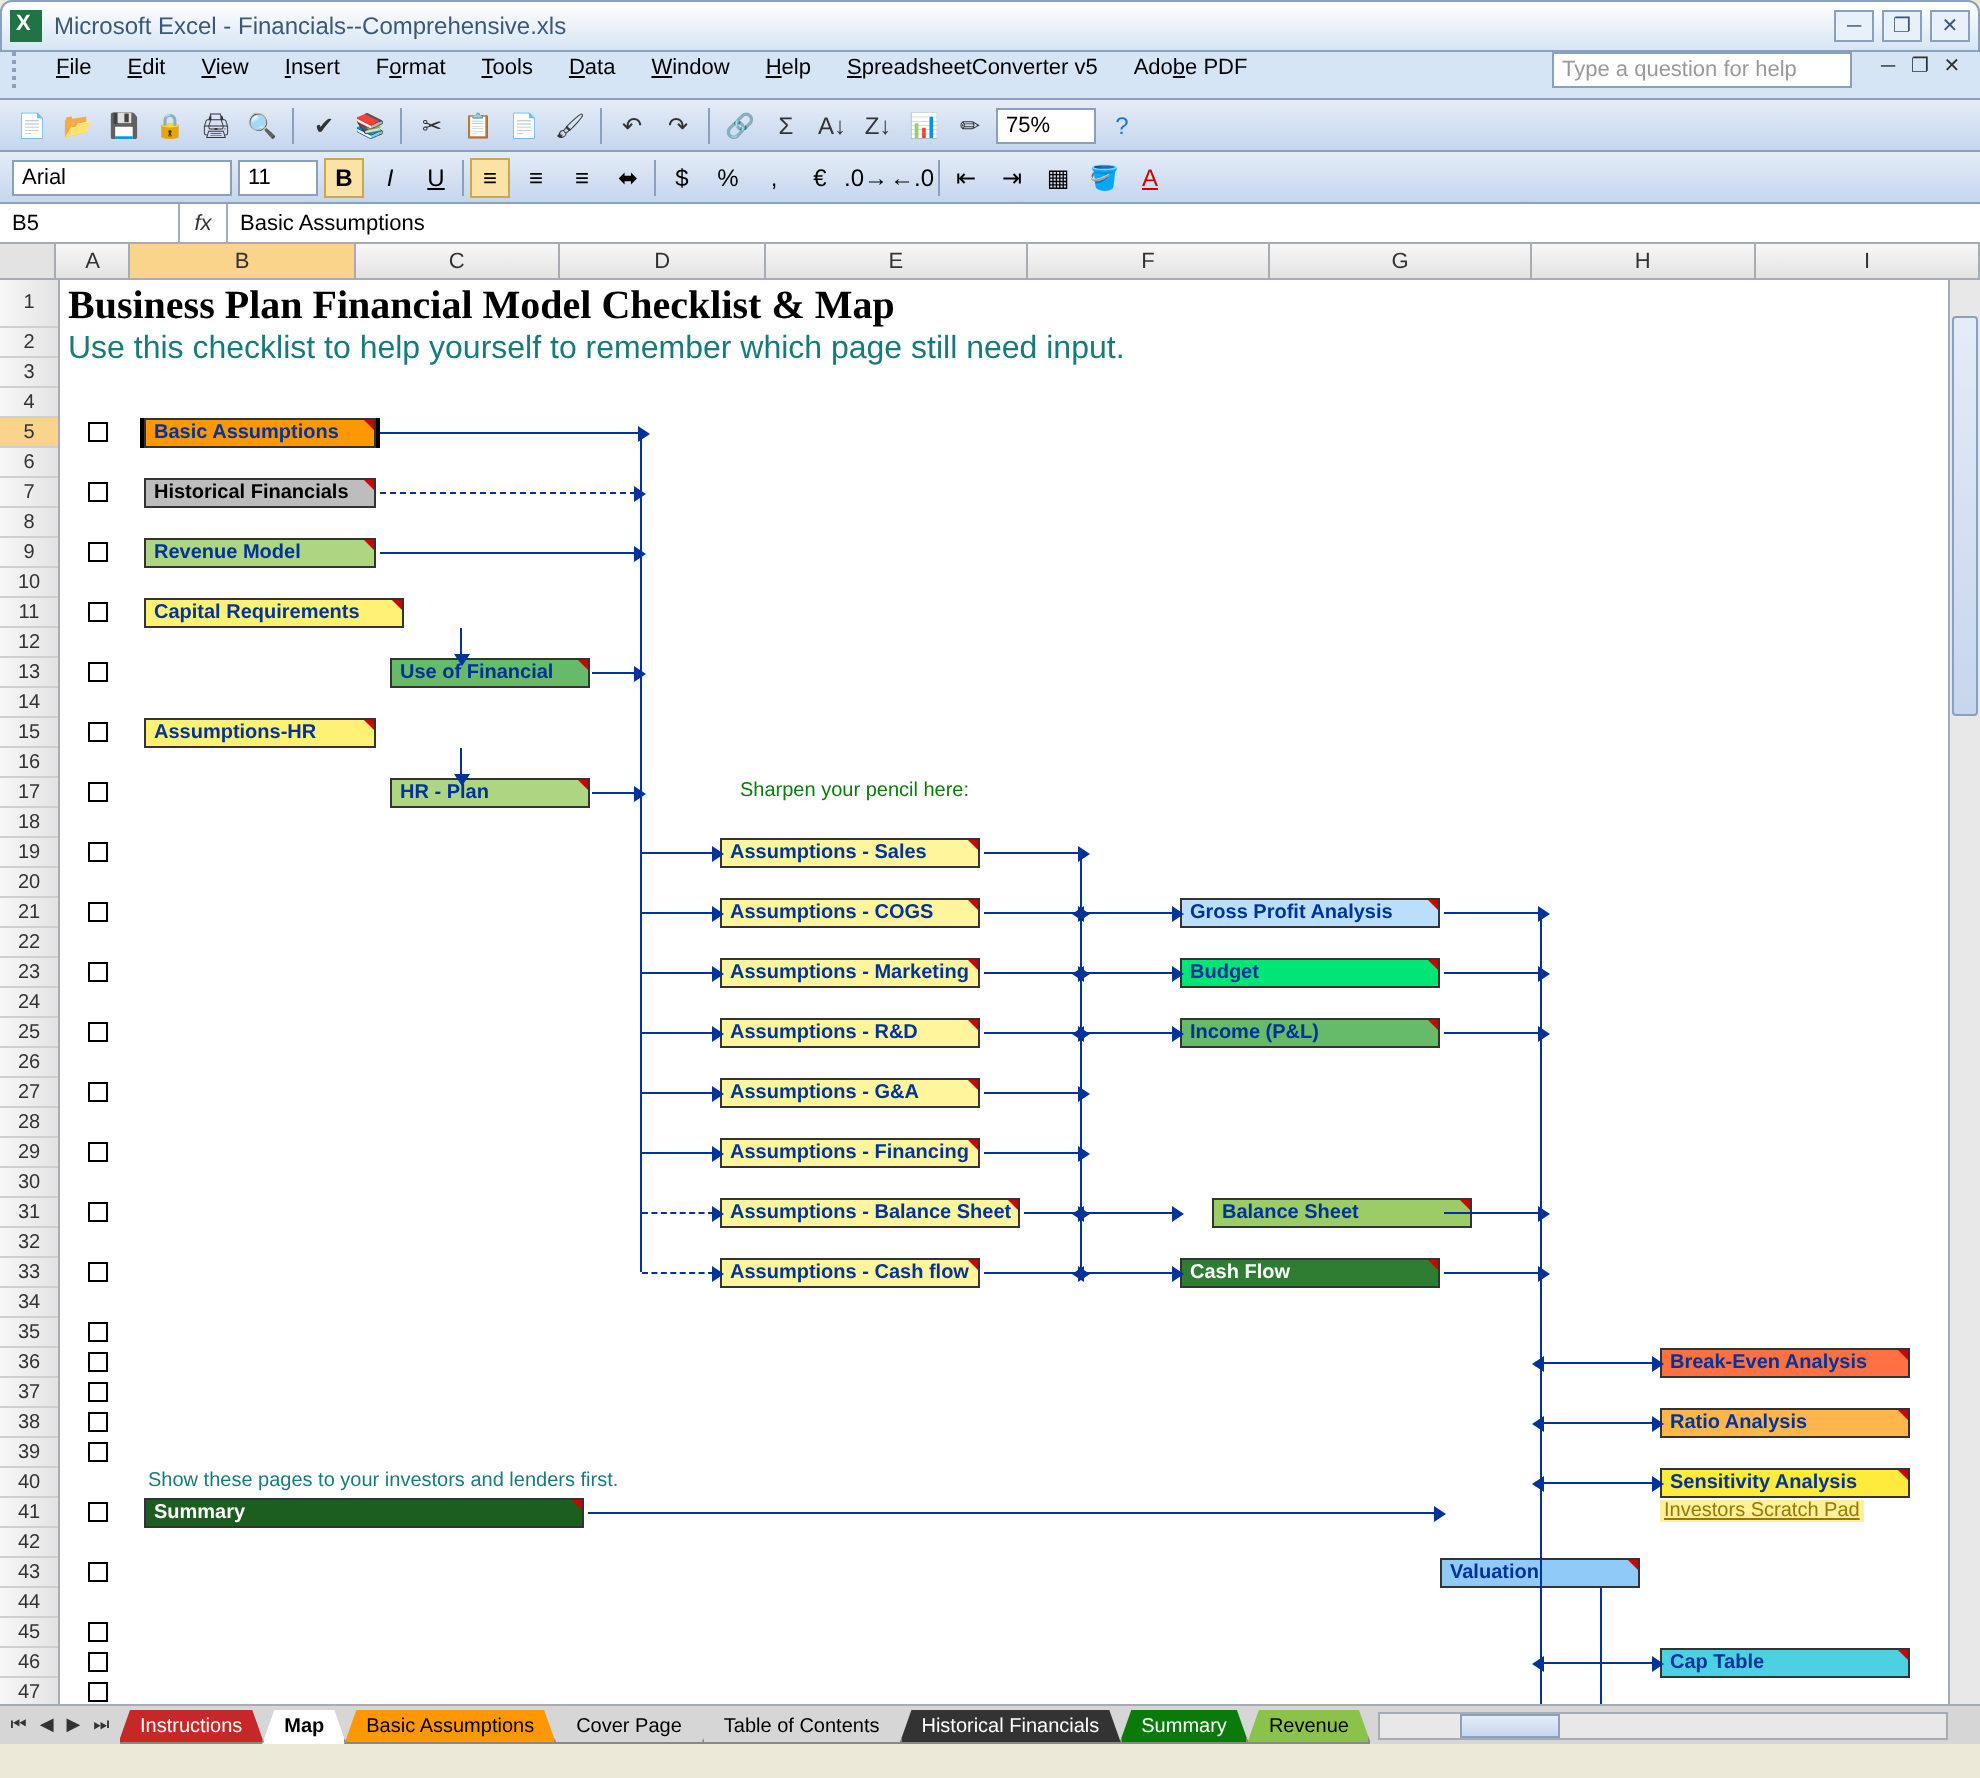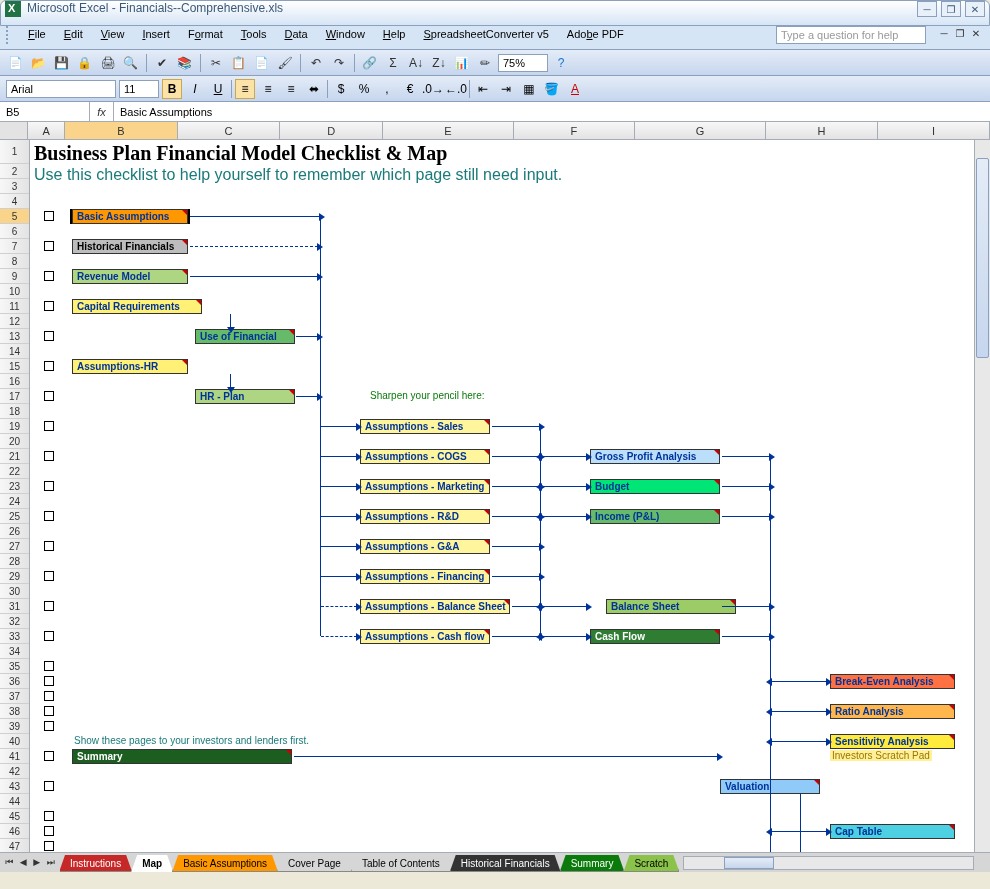--- a/index.html
+++ b/index.html
@@ -1,18 +1,18 @@
 <!DOCTYPE html>
 <html><head>
 <meta charset="utf-8">
 <style>
 * { box-sizing: border-box; margin: 0; padding: 0; font-family: Tahoma, Arial, sans-serif; }
 body { background: #ece9d8; width: 990px; height: 889px; overflow: hidden; font-size: 11px; }
 
-.titlebar { height: 26px; background: linear-gradient(#fff, #d6e5f5); border: 1px solid #8ba0bc; display: flex; padding: 0 4px; border-radius: 6px 6px 0 0; }
+.titlebar { height: 26px; background: linear-gradient(#fff, #d6e5f5); border: 1px solid #8ba0bc; display: flex; align-items: center; padding: 0 4px; border-radius: 6px 6px 0 0; }
 .titlebar .xicon { width: 16px; height: 16px; background: #217346; margin-right: 6px; display: inline-block; position: relative; }
 .titlebar .xicon::after { content: "X"; color: #fff; font-weight: bold; font-size: 11px; position: absolute; left: 3px; top: 1px; }
 .titlebar .title { color: #3b5977; font-size: 12px; }
 .titlebar .winbtns { margin-left: auto; display: flex; gap: 4px; }
 .titlebar .winbtns span { width: 20px; height: 16px; border: 1px solid #8ba0bc; background: #e8f0fa; display: flex; align-items: center; justify-content: center; font-size: 10px; color: #3b5977; cursor: pointer; }
 
 .menubar { height: 24px; background: #d6e5f5; border-bottom: 1px solid #8ba0bc; display: flex; padding: 0 6px; gap: 2px; }
 .menubar .mgrip { width: 8px; height: 18px; border-left: 2px dotted #8ba0bc; margin-right: 4px; }
 .menubar .mitem { padding: 2px 8px; color: #000; cursor: pointer; }
 .menubar .mitem u { text-decoration: underline; }
@@ -349,21 +349,21 @@
           <span class="redtri"></span>
         </div>
       <div class="tag" style="left:800px; top:564px; width:125px; background:#ffb74d; color:#003399;">
           <span>Ratio Analysis</span>
           <span class="redtri"></span>
         </div>
       <div class="tag" style="left:800px; top:594px; width:125px; background:#ffeb3b; color:#003399;align-items:center;">
           <span>Sensitivity Analysis</span>
           <span class="redtri"></span>
         </div>
-      <div class="note yellow" style="left:800px; top:610px;">Investors Scratch Pad</div>
+      <div class="note yellow" style="left:800px; top:610px;text-decoration:underline;">Investors Scratch Pad</div>
 
       <div class="note teal" style="left:44px; top:595px;">Show these pages to your investors and lenders first.</div>
       <div class="tag" style="left:42px; top:609px; width:220px; background:#1b5e20; color:#fff;">
           <span>Summary</span>
           <span class="redtri"></span>
         </div>
 
       <div class="tag" style="left:690px; top:639px; width:100px; background:#90caf9; color:#003399;">
           <span>Valuation</span>
           <span class="redtri"></span>
@@ -468,19 +468,19 @@
       <span>⏭</span>
     </div>
     <div class="tabs">
         <div class="tab" style="background: rgb(198, 40, 40); color: rgb(255, 255, 255);">Instructions</div>
         <div class="tab" style="background: rgb(255, 255, 255); color: rgb(0, 0, 0); font-weight: bold; border-bottom: 1px solid rgb(255, 255, 255);">Map</div>
         <div class="tab" style="background: rgb(255, 152, 0); color: rgb(0, 0, 0);">Basic Assumptions</div>
         <div class="tab" style="background: rgb(214, 214, 214); color: rgb(0, 0, 0);">Cover Page</div>
         <div class="tab" style="background: rgb(214, 214, 214); color: rgb(0, 0, 0);">Table of Contents</div>
         <div class="tab" style="background: rgb(51, 51, 51); color: rgb(255, 255, 255);">Historical Financials</div>
         <div class="tab" style="background: rgb(10, 122, 10); color: rgb(255, 255, 255);">Summary</div>
-        <div class="tab" style="background: rgb(139, 195, 74); color: rgb(0, 0, 0);">Scratch</div>
+        <div class="tab" style="background: rgb(139, 195, 74); color: rgb(0, 0, 0);">Revenue</div>
       </div>
     <div class="hscroll">
         <div class="hthumb"></div>
       </div>
   </div>
 </div>
 
 </body></html>

